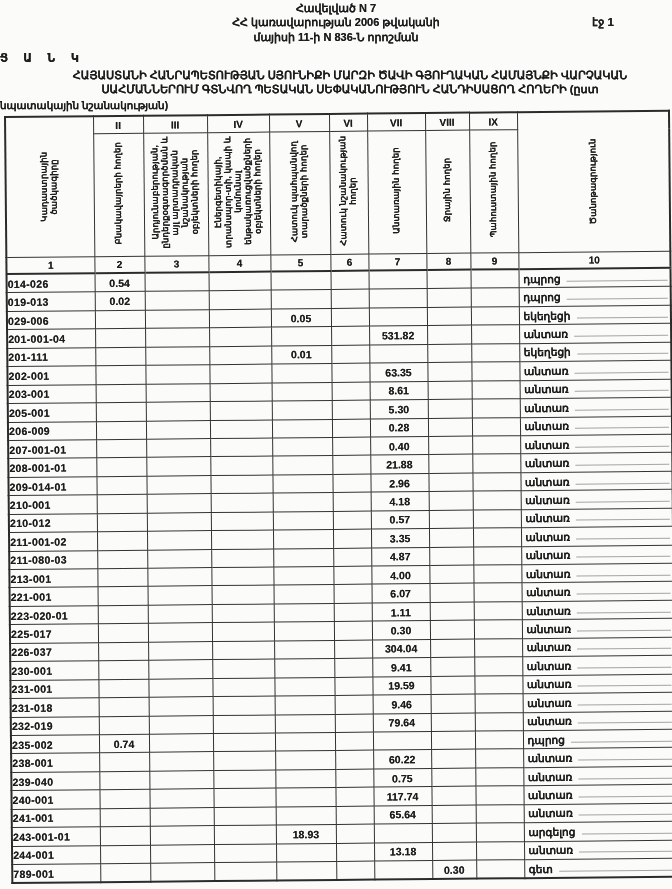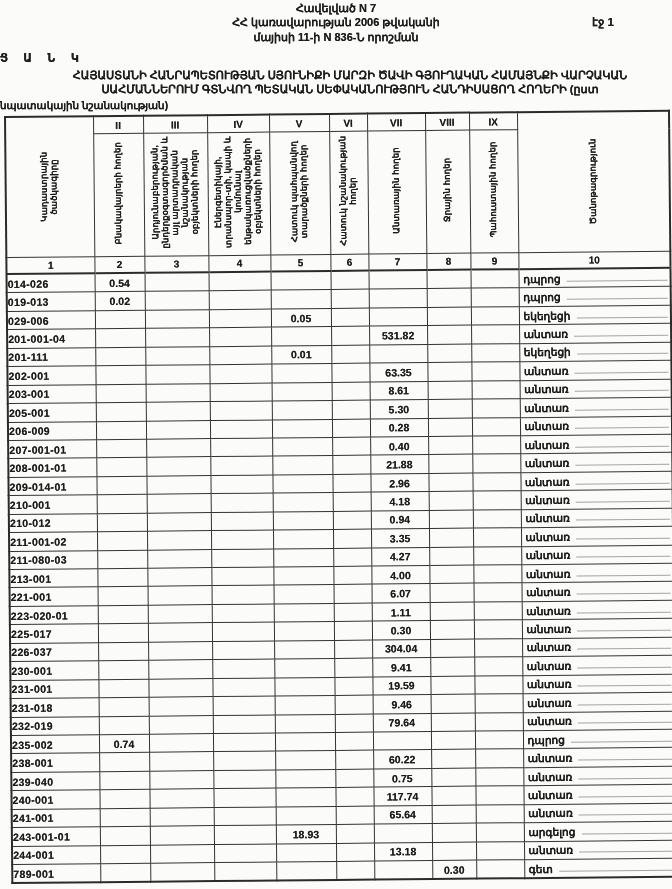--- a/index.html
+++ b/index.html
@@ -384,21 +384,21 @@
             </div>
           </td>
         </tr>
         <tr>
           <td class="code">210-012</td>
           <td class="val"></td>
           <td class="val"></td>
           <td class="val"></td>
           <td class="val"></td>
           <td class="val"></td>
-          <td class="val">0.94</td>
+          <td class="val">0.57</td>
           <td class="val"></td>
           <td class="val"></td>
           <td class="note">
             <div class="note-wrap">
               <span>անտառ</span>
               <div class="tail"></div>
             </div>
           </td>
         </tr>
         <tr>
@@ -418,21 +418,21 @@
             </div>
           </td>
         </tr>
         <tr>
           <td class="code">211-080-03</td>
           <td class="val"></td>
           <td class="val"></td>
           <td class="val"></td>
           <td class="val"></td>
           <td class="val"></td>
-          <td class="val">4.27</td>
+          <td class="val">4.87</td>
           <td class="val"></td>
           <td class="val"></td>
           <td class="note">
             <div class="note-wrap">
               <span>անտառ</span>
               <div class="tail"></div>
             </div>
           </td>
         </tr>
         <tr>

